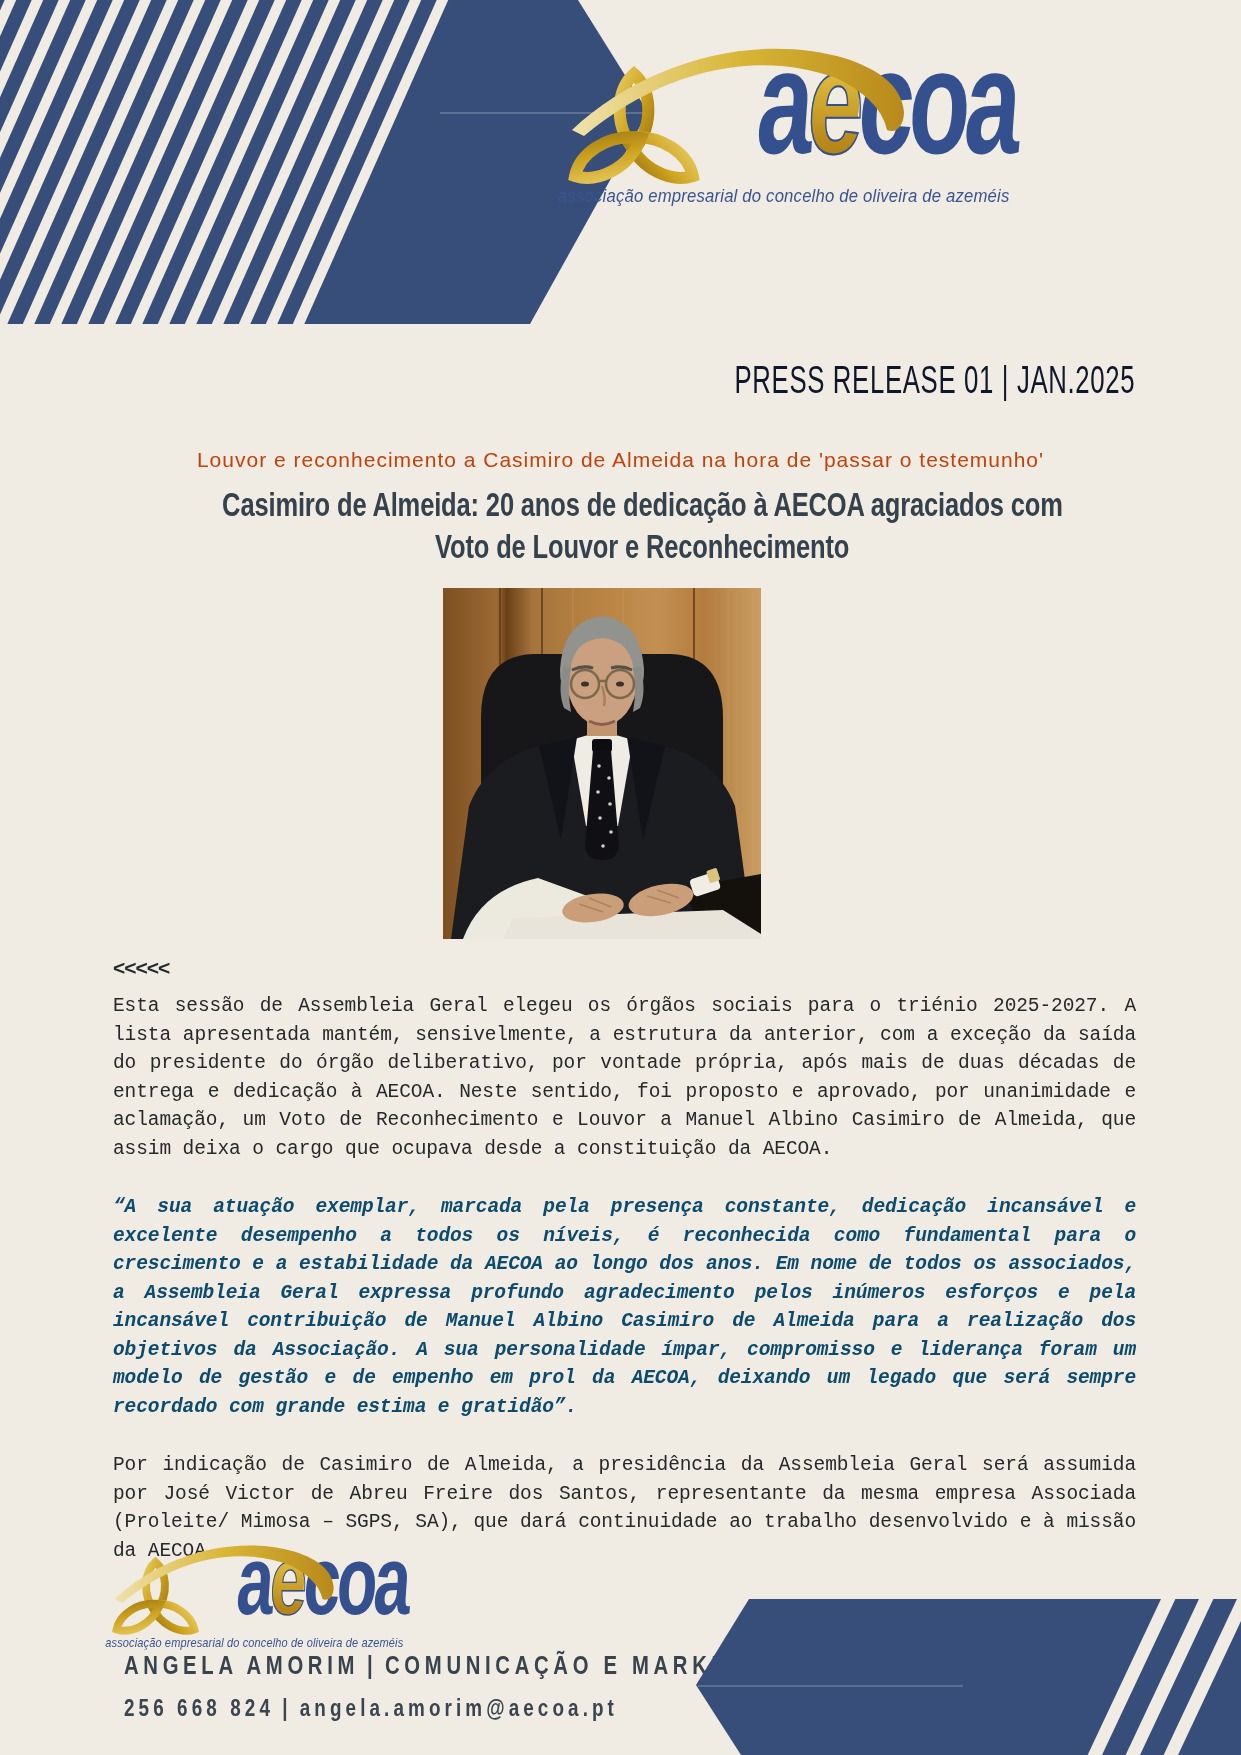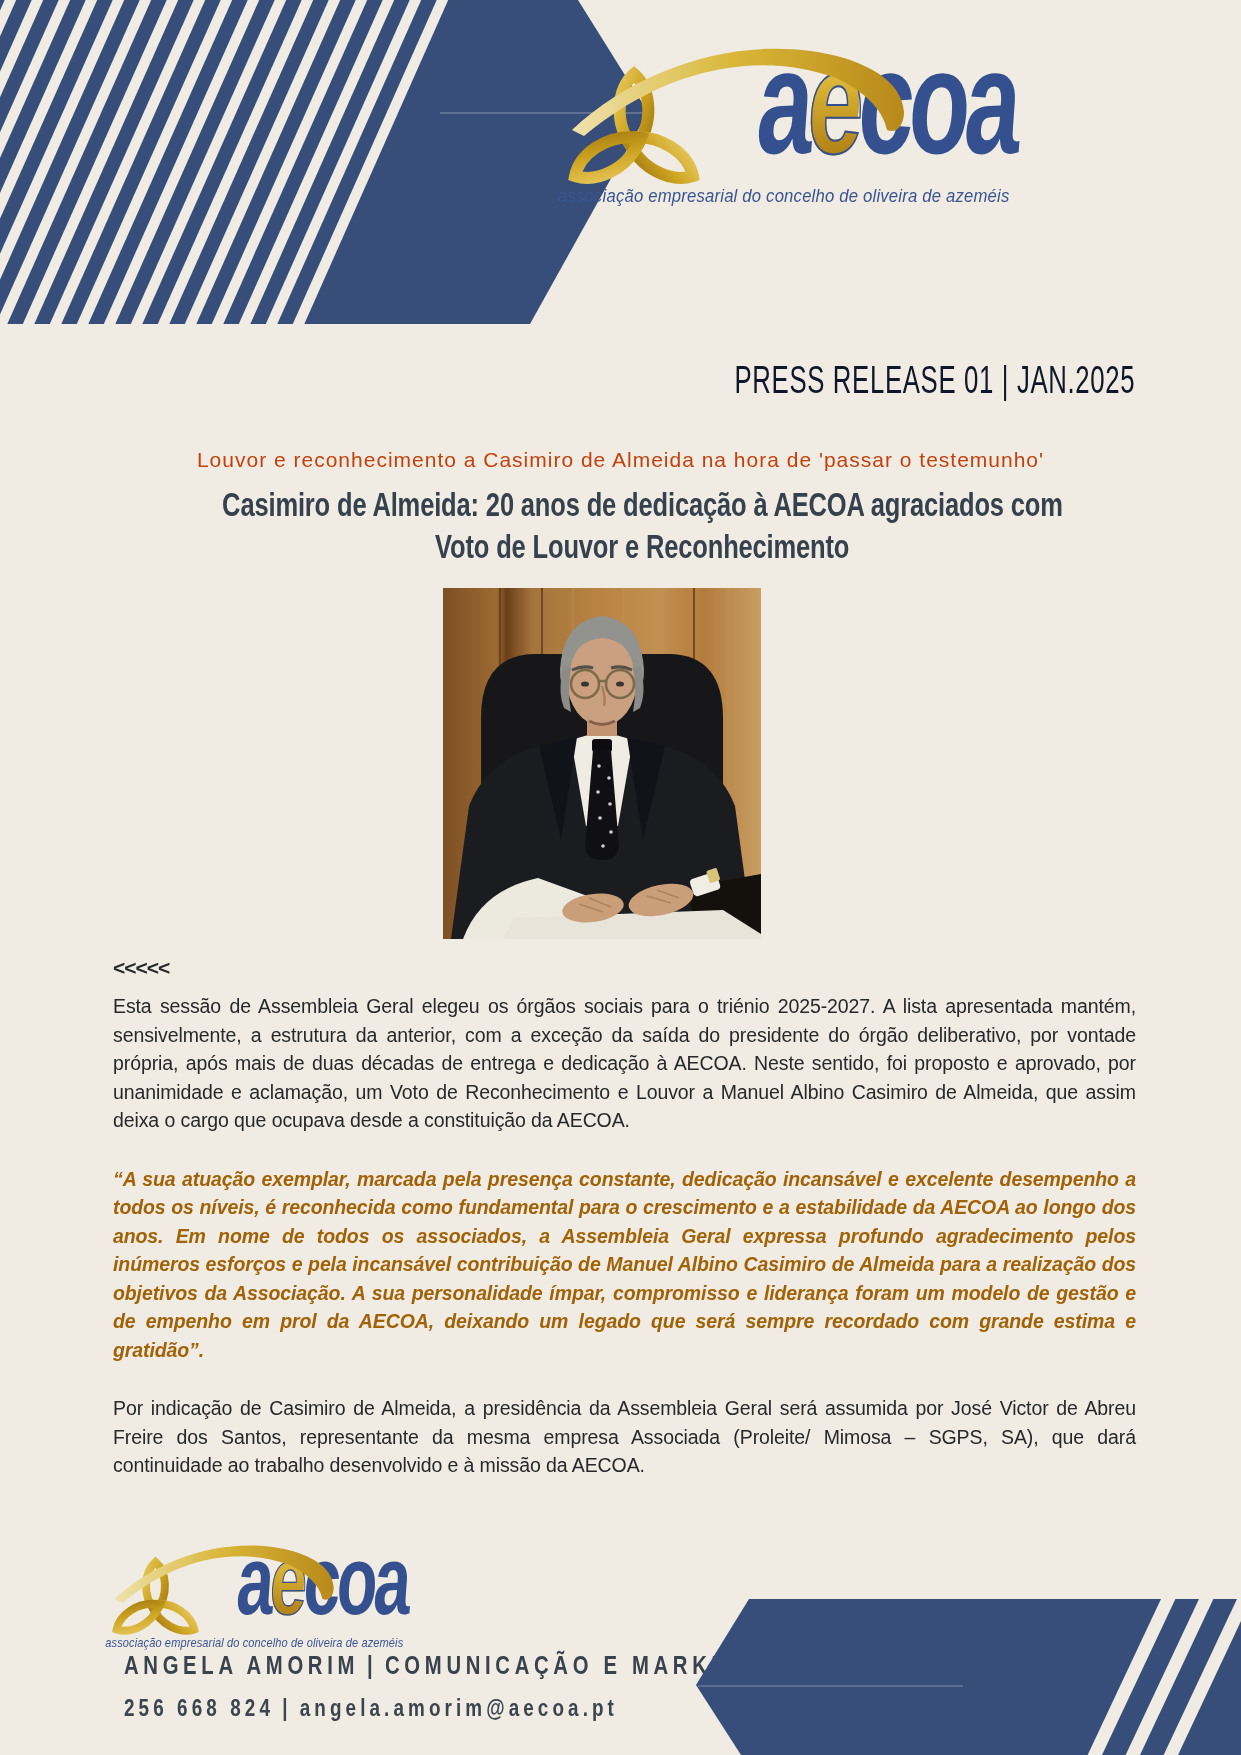--- a/index.html
+++ b/index.html
@@ -56,23 +56,23 @@
   .title-line>span{display:inline-block;transform:scaleX(.75);transform-origin:center;letter-spacing:-.2px;}
   .title-1{top:484px;}
   .title-2{top:526px;}
   
   .photo{position:absolute;left:443px;top:588px;width:318px;height:351px;}
   
   .body-copy{position:absolute;left:113px;top:956px;width:1023px;}
   .marker{font-size:21px;font-weight:700;letter-spacing:-1px;color:#26282B;margin:0 0 12px 0;}
   .body-copy p{
     margin:0 0 30px 0;font-size:19.5px;line-height:28.5px;
-    text-align:justify;letter-spacing:-.1px;color:#26282B;
-  }
-  .body-copy p.quote{font-weight:700;font-style:italic;color:#a16207;}
+    text-align:justify;letter-spacing:-.1px;color:#26282B;font-family:Liberation Mono, monospace;
+  }
+  .body-copy p.quote{font-weight:700;font-style:italic;color:#0c4a6e;}
   
   .footer-credit{
     position:absolute;left:124px;top:1650px;white-space:nowrap;
     font-size:26px;font-weight:700;color:#39434E;letter-spacing:6px;
   }
   .footer-credit>span.scale, .footer-contact>span.scale{display:inline-block;transform:scaleX(.78);transform-origin:left center;}
   .footer-contact{
     position:absolute;left:124px;top:1695px;white-space:nowrap;
     font-size:23px;font-weight:700;color:#3A4550;letter-spacing:5px;
   }

